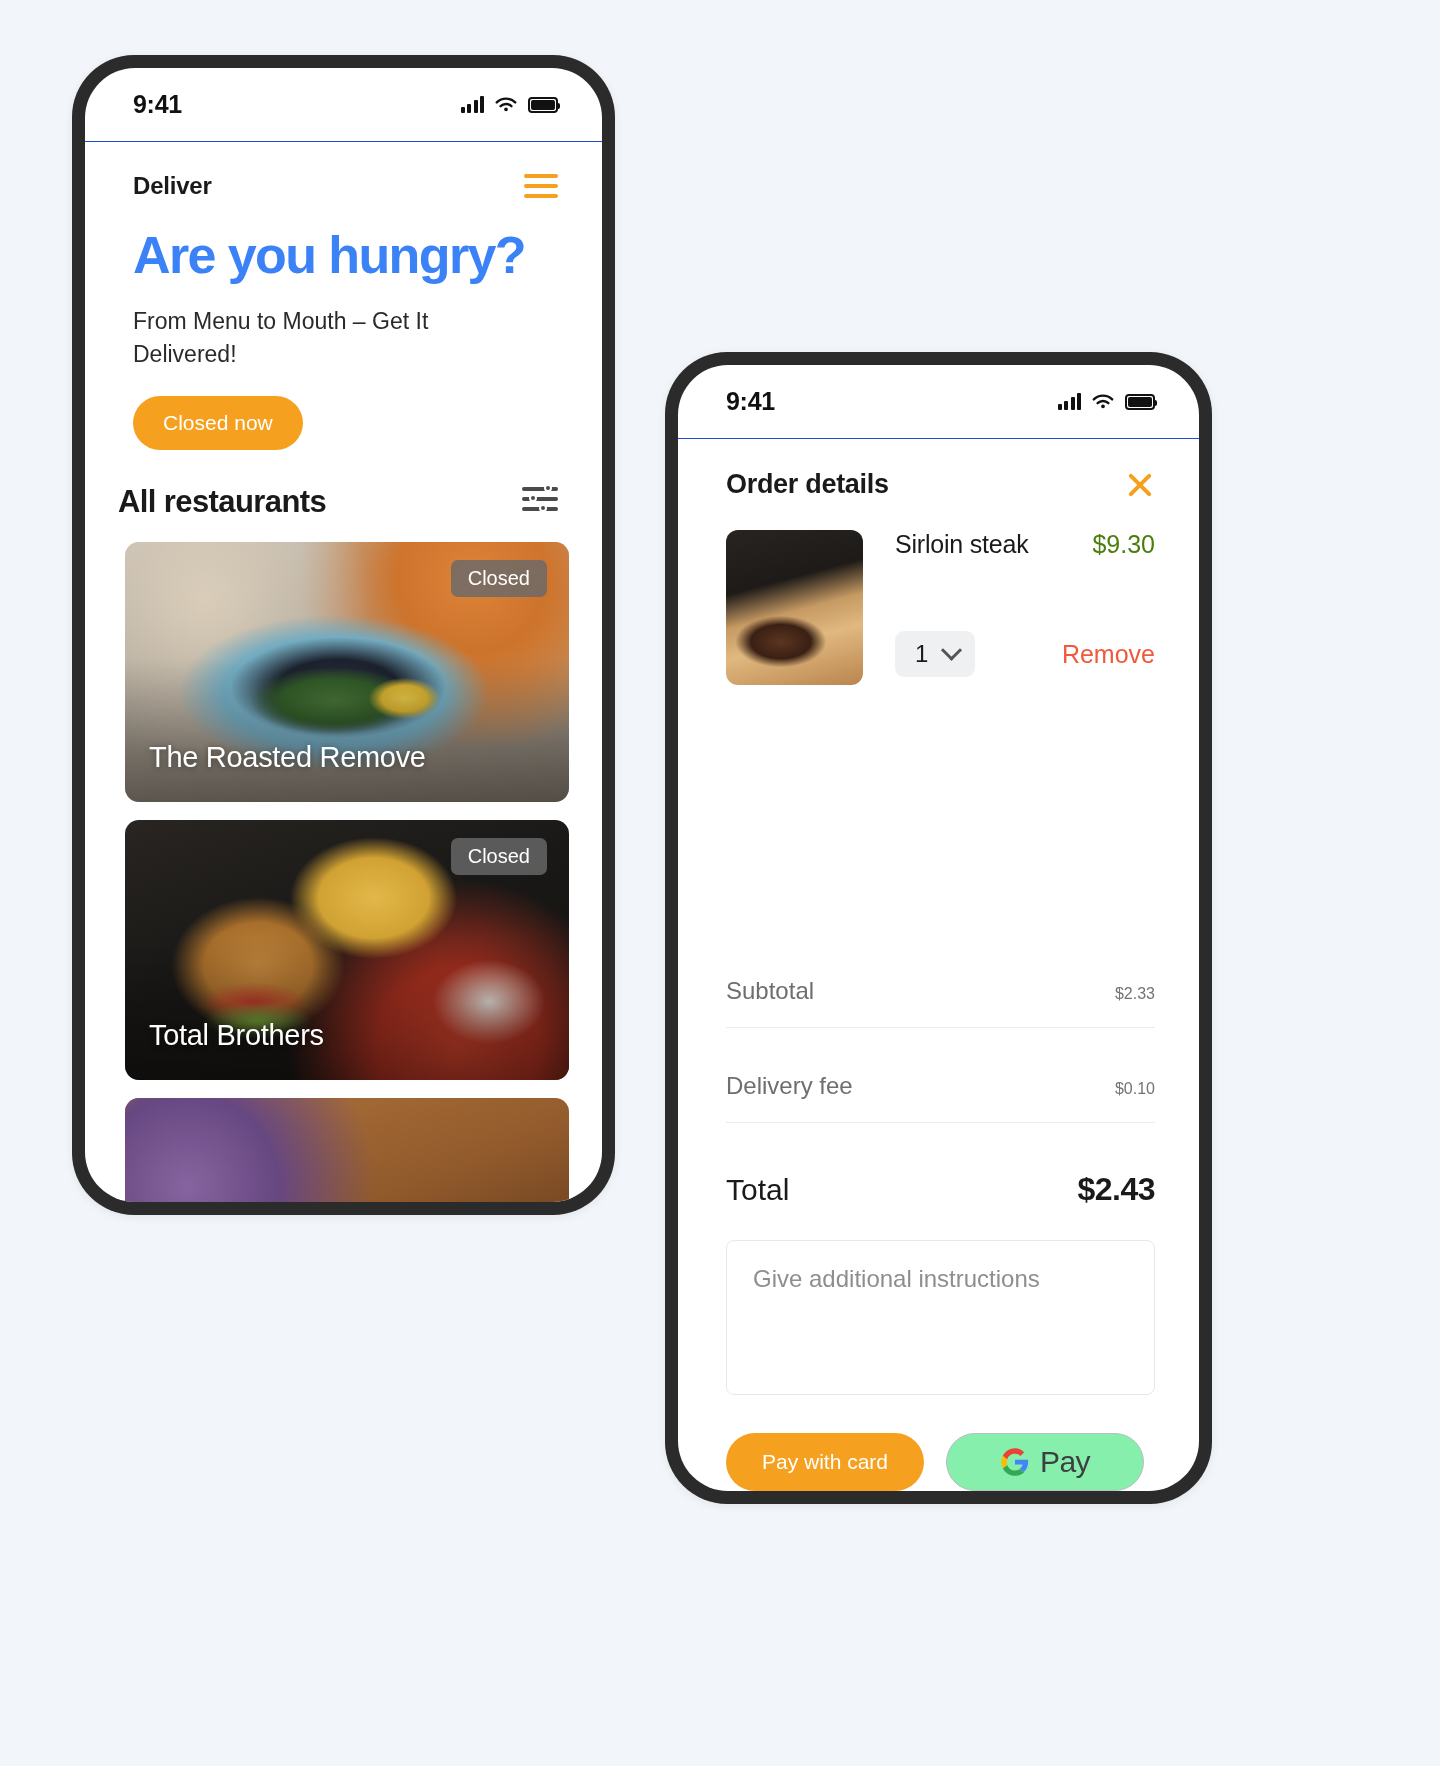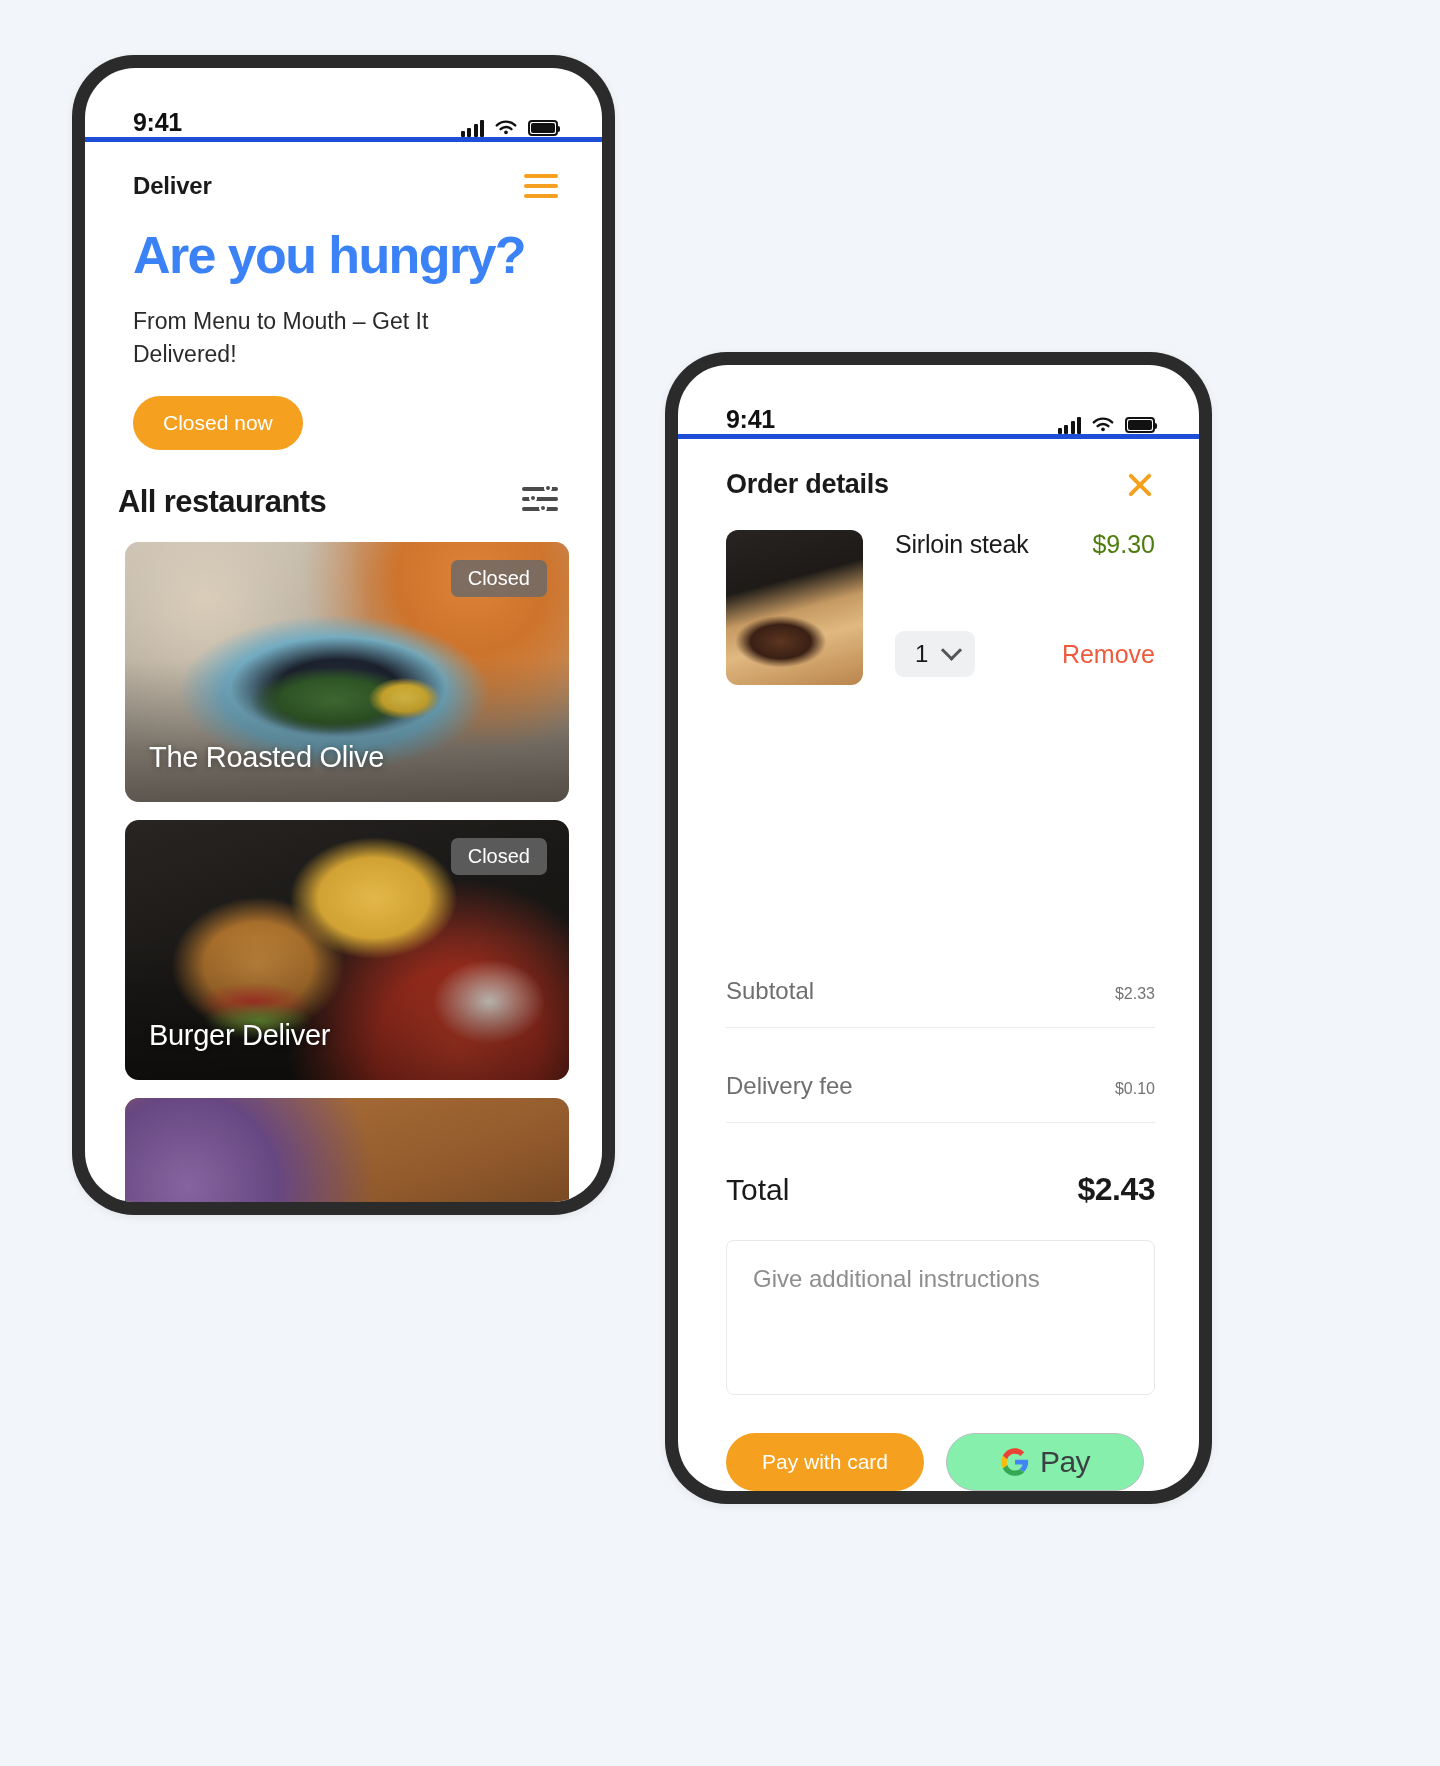--- a/index.html
+++ b/index.html
@@ -30,24 +30,24 @@
     position: relative;
   }
 
   #phone-left  { left: 72px;  top: 55px;  width: 543px; height: 1160px; }
   #phone-right { left: 665px; top: 352px; width: 547px; height: 1152px; }
 
   
   .status-bar {
     height: 74px;
     display: flex;
-    align-items: flex-end;
+    align-items: center;
     justify-content: space-between;
     padding: 0 44px 0 48px;
-    border-bottom: 5px solid #1d4ed8;
+    border-bottom: 1px solid #1d4ed8;
     gap: 18px;
   }
   .status-time {
     font-size: 25px;
     font-weight: 700;
     color: #111;
     letter-spacing: -0.3px;
   }
   .status-icons { display: flex; align-items: center; gap: 10px; }
 
@@ -312,31 +312,31 @@
 
       <div class="cards">
 
         <div class="rcard">
           <div class="photo ph-mussels">
               <span class="g1"></span>
               <span class="g2"></span>
             </div>
           <div class="scrim"></div>
           <span class="badge-closed">Closed</span>
-          <span class="name">The Roasted Olive</span>
+          <span class="name">The Roasted Remove</span>
         </div>
 
         <div class="rcard">
           <div class="photo ph-burger">
               <span class="g1"></span>
               <span class="g2"></span>
             </div>
           <div class="scrim"></div>
           <span class="badge-closed">Closed</span>
-          <span class="name">Burger Deliver</span>
+          <span class="name">Total Brothers</span>
         </div>
 
         <div class="rcard">
           <div class="photo ph-steak"></div>
           <div class="scrim"></div>
         </div>
 
       </div>
     </div>
   </div>

